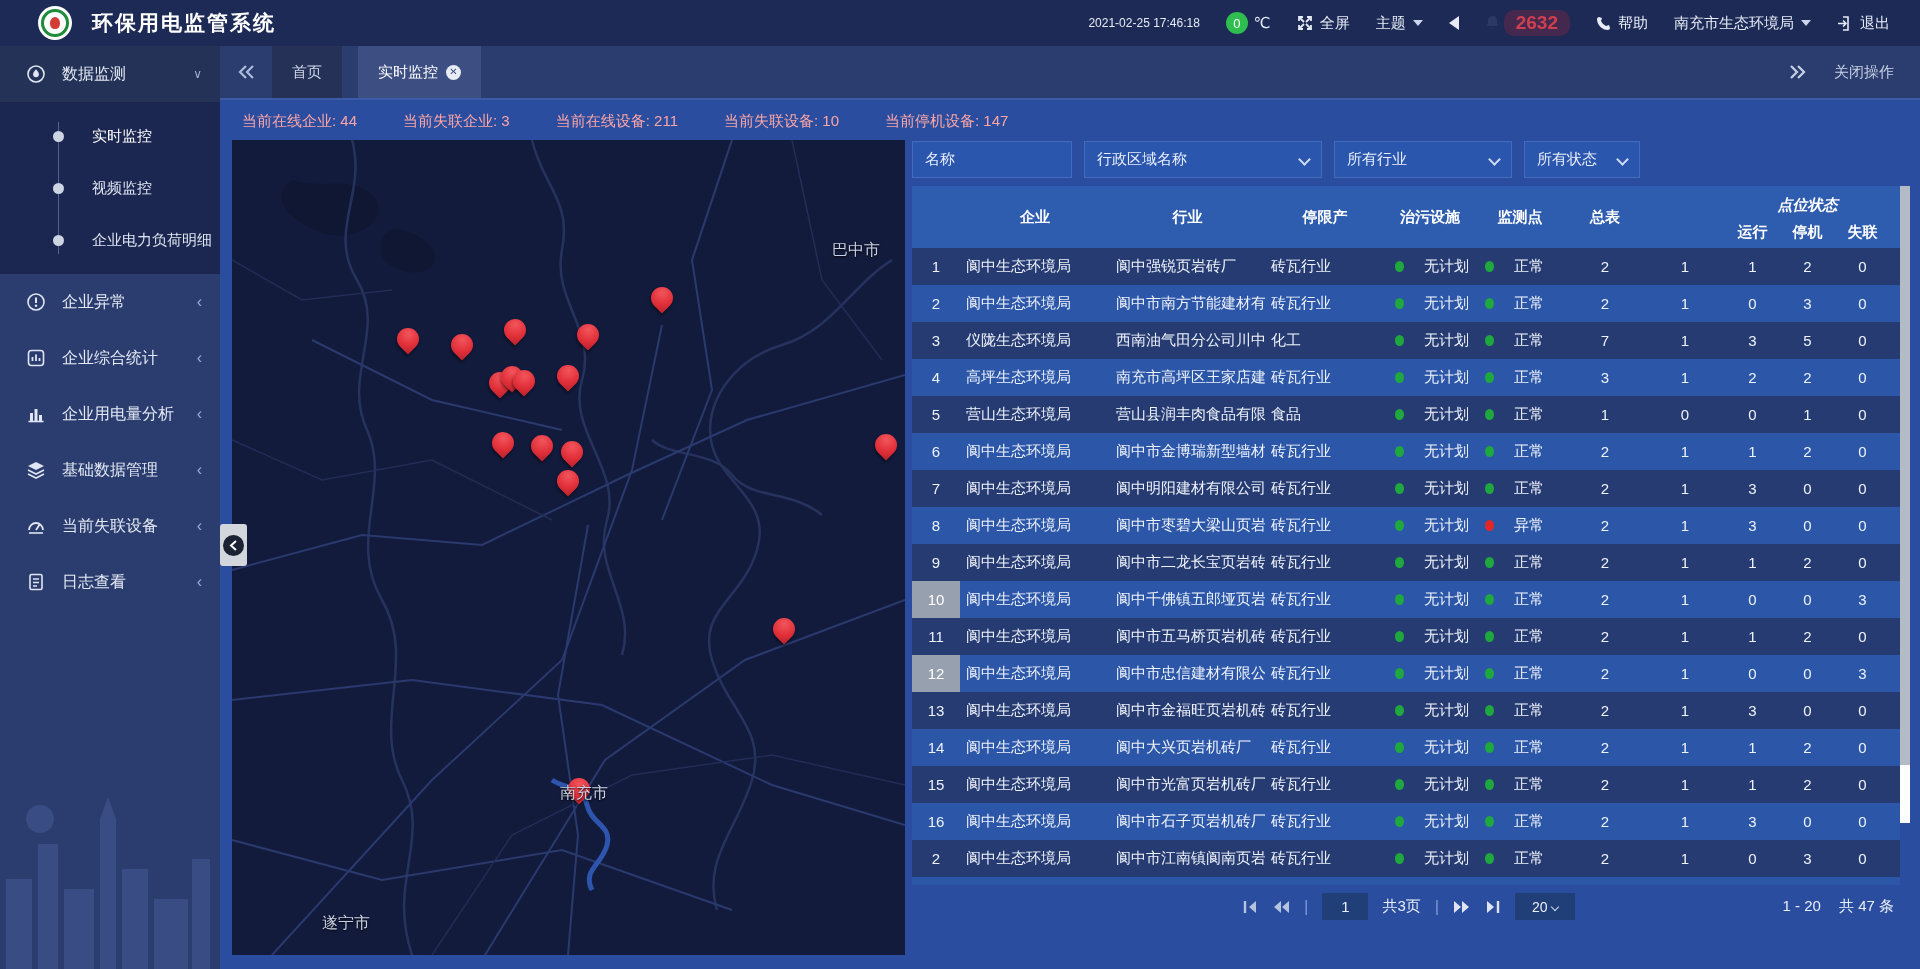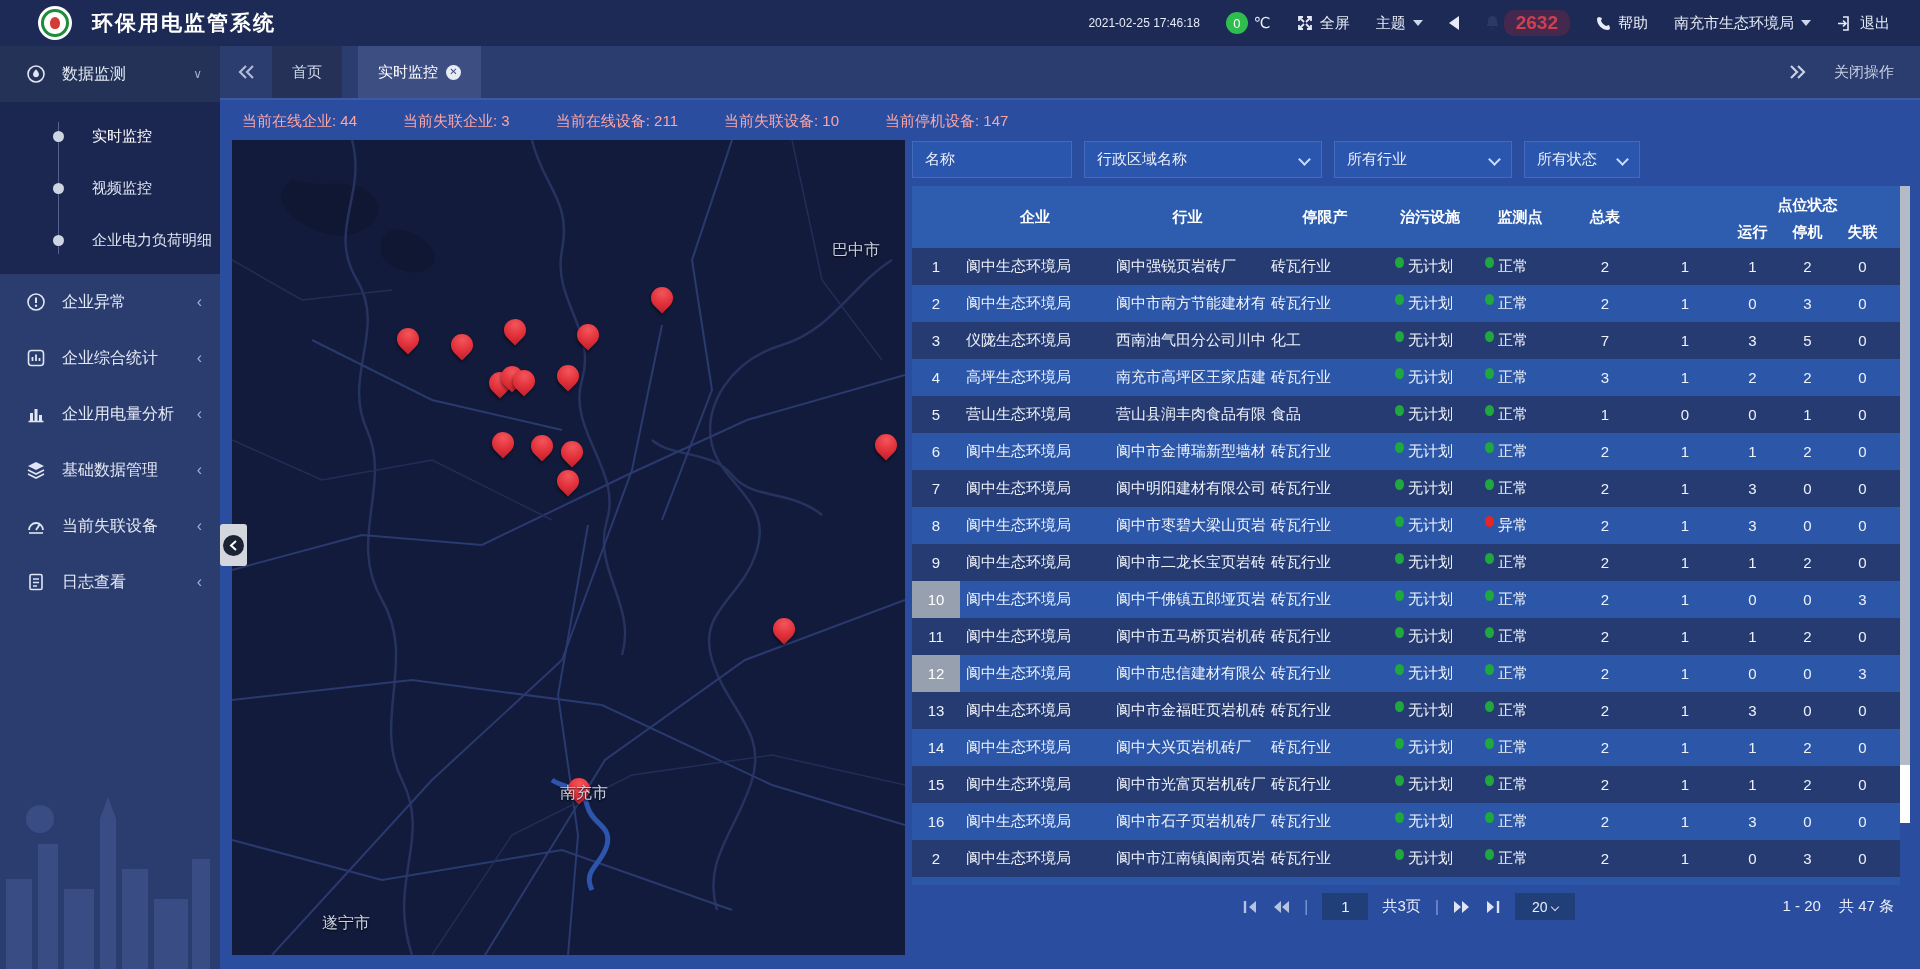--- a/index.html
+++ b/index.html
@@ -65,31 +65,31 @@
 
   
   .filters{position:absolute;left:912px;top:141px;height:37px;display:flex;gap:12px}
   .f-box{height:37px;background:var(--box-bg);border:1px solid rgba(110,150,215,.35);display:flex;align-items:center;padding:0 12px;font-size:15px;color:#e8eefb;justify-content:space-between;cursor:pointer}
   .f-input{width:160px;cursor:text}
   .f-chev{width:9px;height:9px;border-left:2px solid #cfdbf2;border-bottom:2px solid #cfdbf2;transform:rotate(-45deg);margin-left:14px;flex:none}
 
   .table{position:absolute;left:912px;top:186px;width:988px}
   .thead{background:var(--table-header-bg);display:grid;grid-template-columns:48px 150px 155px 120px 90px 90px 80px 80px 55px 55px 55px;grid-template-rows:31px 31px;font-size:15px;font-weight:bold;color:#fff}
   .th{grid-row:1/3;display:flex;align-items:center;justify-content:center}
-  .th-group{grid-row:1;display:flex;align-items:flex-end;justify-content:center;padding-bottom:2px}
+  .th-group{grid-row:1;display:flex;align-items:flex-end;justify-content:center;font-style:italic;padding-bottom:2px}
   .th-sub{grid-row:2;display:flex;align-items:center;justify-content:center}
   .tbody{height:637px;overflow:hidden;position:relative}
   .tr{display:grid;grid-template-columns:48px 150px 155px 120px 90px 90px 80px 80px 55px 55px 55px;height:37px;align-items:center;font-size:15px;color:#eef2fa;cursor:pointer}
   .tr:nth-child(odd){background:var(--row-odd)}
   .tr:nth-child(even){background:var(--row-even)}
   .td{padding-left:6px;white-space:nowrap;overflow:hidden}
   .td.c{text-align:center;padding-left:0}
   .td.no{height:37px;display:flex;align-items:center;justify-content:center;padding:0}
   .td.no.sel{background:var(--graycell);color:#fff}
-  .dotcell{display:flex;gap:4px;padding-left:10px}
+  .dotcell{display:flex;align-items:center;gap:20px;padding-left:10px}
   .sdot{width:9px;height:11px;border-radius:50%;flex:none}
   .sdot.green{background:var(--green)}
   .sdot.red{background:var(--red)}
   .vscroll{position:absolute;right:-10px;top:0;width:10px;height:637px;background:#b4bac6}
   .vscroll .thumb{position:absolute;bottom:0;left:0;width:10px;height:58px;background:#ffffff}
 
   
   .pager{position:absolute;left:912px;top:888px;width:998px;height:37px;display:flex;align-items:center;font-size:15px;color:#e9eef9}
   .pager-center{display:flex;align-items:center;gap:14px;margin-left:330px}
   .pgicon{display:flex;align-items:center;cursor:pointer;opacity:.85}

